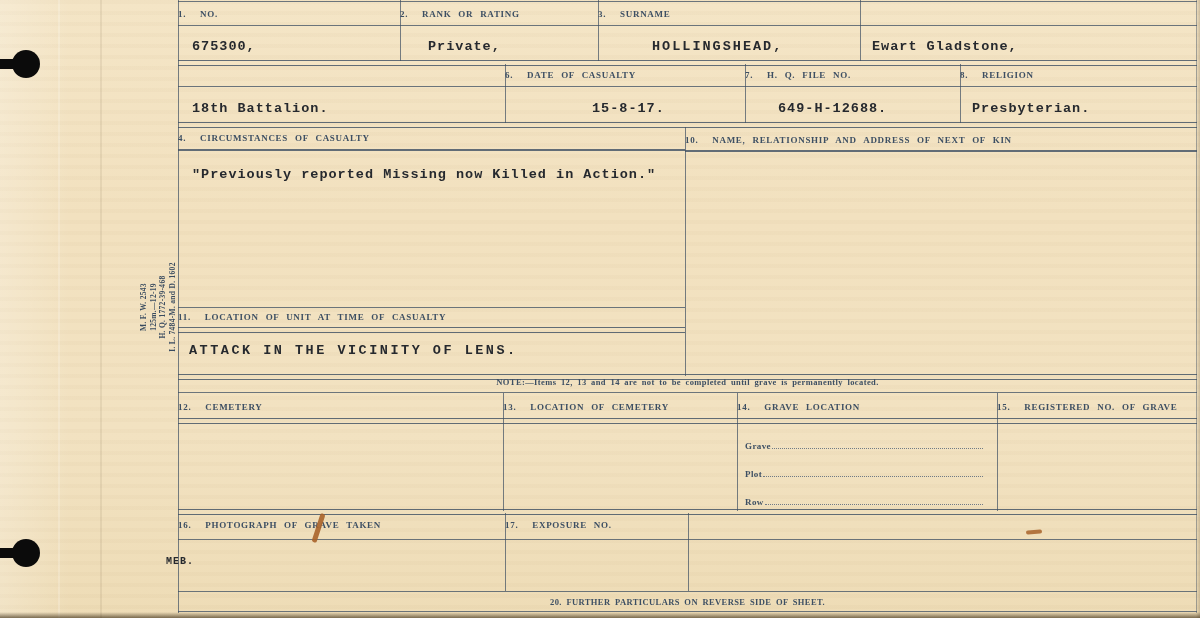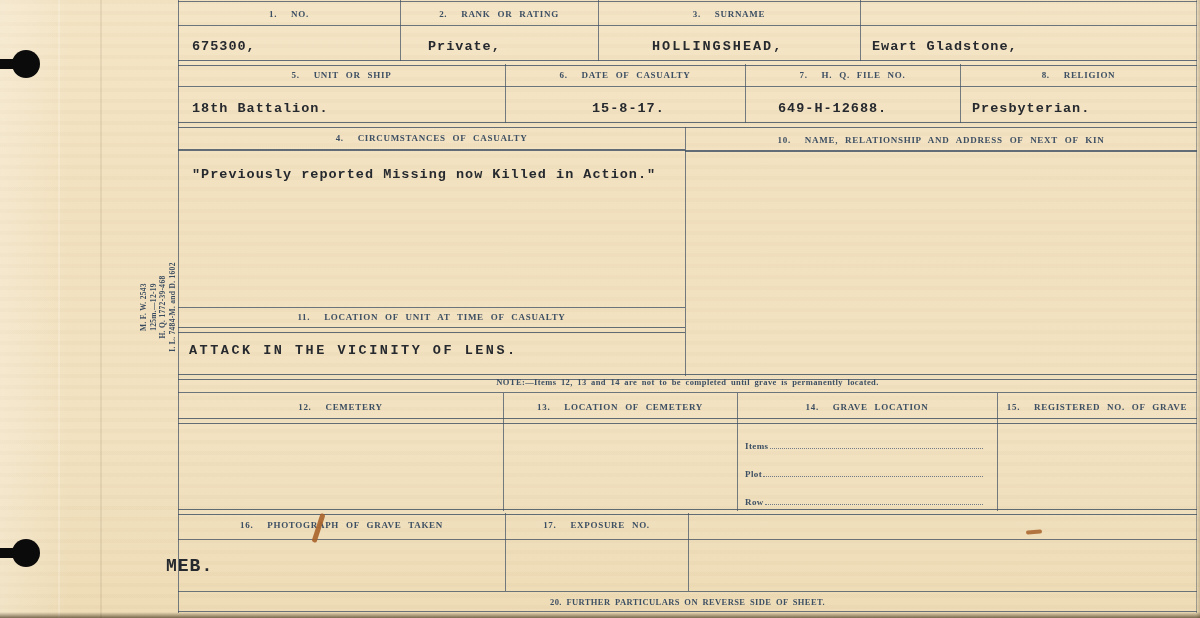--- a/index.html
+++ b/index.html
@@ -15,21 +15,21 @@
     font-family:"Liberation Serif","DejaVu Serif",serif;
   }
   
   .hl{position:absolute;height:1px;background:var(--ink);opacity:.75;}
   .hl.thick{height:2px;opacity:.8;}
   .dl{position:absolute;height:4px;border-top:1.3px solid var(--ink);border-bottom:1.3px solid var(--ink);opacity:.8;}
   .vl{position:absolute;width:1.3px;background:var(--ink);opacity:.7;}
   
   .hdr{
     position:absolute; font-size:9px; font-weight:700; letter-spacing:.7px; word-spacing:4px;
-    color:var(--ink); text-align:center; white-space:pre;
+    color:var(--ink); text-align:left; white-space:pre;
   }
   
   .typed{
     position:absolute; font-family:"Liberation Mono","DejaVu Sans Mono",monospace;
     font-weight:700; font-size:13.5px; letter-spacing:1px; color:var(--typewriter); white-space:pre;
   }
   .typed.caps{letter-spacing:2px;}
   .typed.wide{letter-spacing:2.5px;text-align:center;}
   
   .strip{
@@ -51,21 +51,21 @@
     background:linear-gradient(90deg,rgba(0,0,0,0),rgba(90,70,40,.25));}
   .pen{position:absolute;background:var(--pen-mark);border-radius:2px;}
   .pen.slash{left:316px;top:513px;width:5px;height:30px;transform:rotate(18deg);opacity:.9;}
   .pen.dash{left:1026px;top:530px;width:16px;height:3.5px;transform:rotate(-4deg);opacity:.85;}
   
   .margin-print{
     position:absolute;left:93px;top:287px;width:132px;height:40px;transform:rotate(-90deg);
     font-size:7.5px;line-height:9.5px;color:#3a4c60;text-align:center;letter-spacing:.3px;
     white-space:nowrap;font-weight:700;
   }
-  .stamp{left:136px;top:556px;font-size:18px;padding-left:30px;}
+  .stamp{left:136px;top:556px;font-size:10px;padding-left:30px;}
 </style>
 </head>
 <body>
 
 <div id="card">
 
   <div class="hole" style="top:50px"></div>
   <div class="hole-tail" style="top:59px"></div>
   <div class="hole" style="top:539px"></div>
   <div class="hole-tail" style="top:548px"></div>
@@ -115,21 +115,20 @@
   <div class="vl" style="left:505px;top:513px;height:78px"></div>
   <div class="vl" style="left:688px;top:513px;height:78px"></div>
   <div class="hl" style="left:178px;top:539px;width:1019px"></div>
   <div class="hl" style="left:178px;top:591px;width:1019px"></div>
   <div class="hl" style="left:178px;top:611px;width:1019px"></div>
 
   <div class="hdr" style="left:178px;top:9px;width:222px">1.  NO.</div>
   <div class="hdr" style="left:400px;top:9px;width:198px">2.  RANK OR RATING</div>
   <div class="hdr" style="left:598px;top:9px;width:262px">3.  SURNAME</div>
 
-  <div class="hdr" style="left:178px;top:70px;width:327px">5.  UNIT OR SHIP</div>
   <div class="hdr" style="left:505px;top:70px;width:240px">6.  DATE OF CASUALTY</div>
   <div class="hdr" style="left:745px;top:70px;width:215px">7.  H. Q. FILE NO.</div>
   <div class="hdr" style="left:960px;top:70px;width:237px">8.  RELIGION</div>
 
   <div class="hdr" style="left:178px;top:133px;width:507px">4.  CIRCUMSTANCES OF CASUALTY</div>
   <div class="hdr" style="left:685px;top:135px;width:512px">10.  NAME, RELATIONSHIP AND ADDRESS OF NEXT OF KIN</div>
   <div class="hdr" style="left:178px;top:312px;width:507px">11.  LOCATION OF UNIT AT TIME OF CASUALTY</div>
 
   <div class="strip" style="left:178px;top:377px;width:1019px">NOTE:—Items 12, 13 and 14 are not to be completed until grave is permanently located.</div>
 
@@ -150,21 +149,21 @@
 
   <div class="typed" style="left:192px;top:101px">18th Battalion.</div>
   <div class="typed" style="left:592px;top:101px">15-8-17.</div>
   <div class="typed" style="left:778px;top:101px">649-H-12688.</div>
   <div class="typed" style="left:972px;top:101px">Presbyterian.</div>
 
   <div class="typed" style="left:192px;top:167px">"Previously reported Missing now Killed in Action."</div>
   <div class="typed wide" style="left:189px;top:343px">ATTACK IN THE VICINITY OF LENS.</div>
 
   <div class="grave-row" style="top:438px">
-    <span class="lbl">Items</span>
+    <span class="lbl">Grave</span>
     <span class="leader"></span>
   </div>
   <div class="grave-row" style="top:466px">
     <span class="lbl">Plot</span>
     <span class="leader"></span>
   </div>
   <div class="grave-row" style="top:494px">
     <span class="lbl">Row</span>
     <span class="leader"></span>
   </div>

